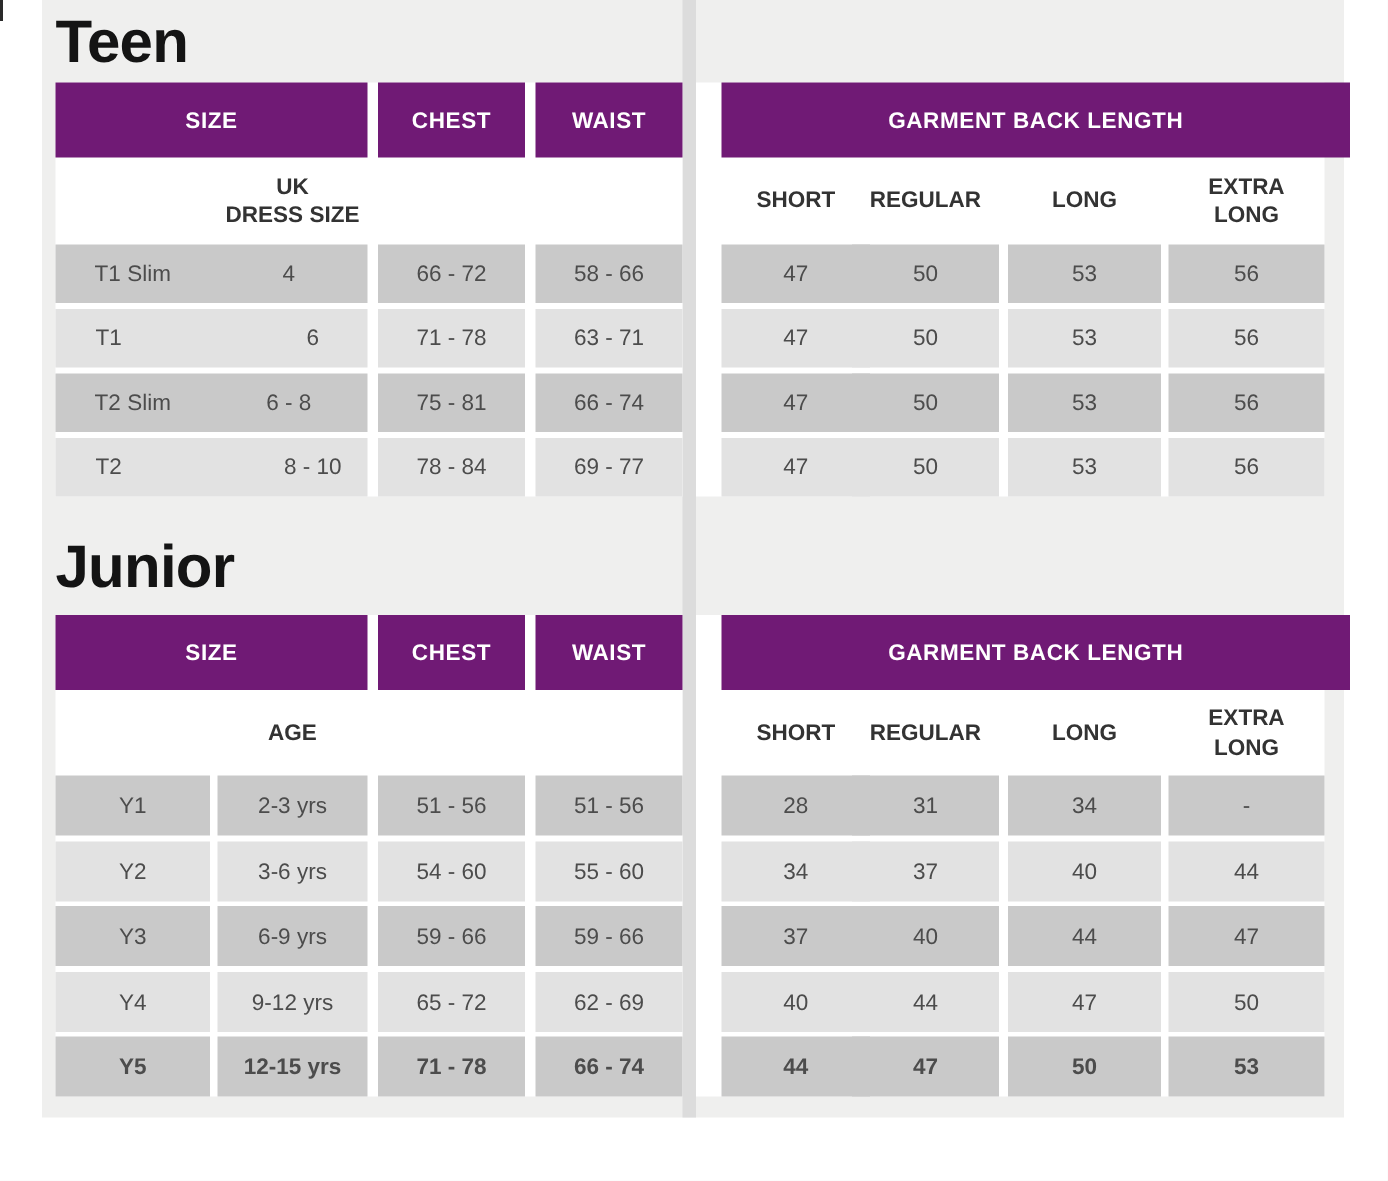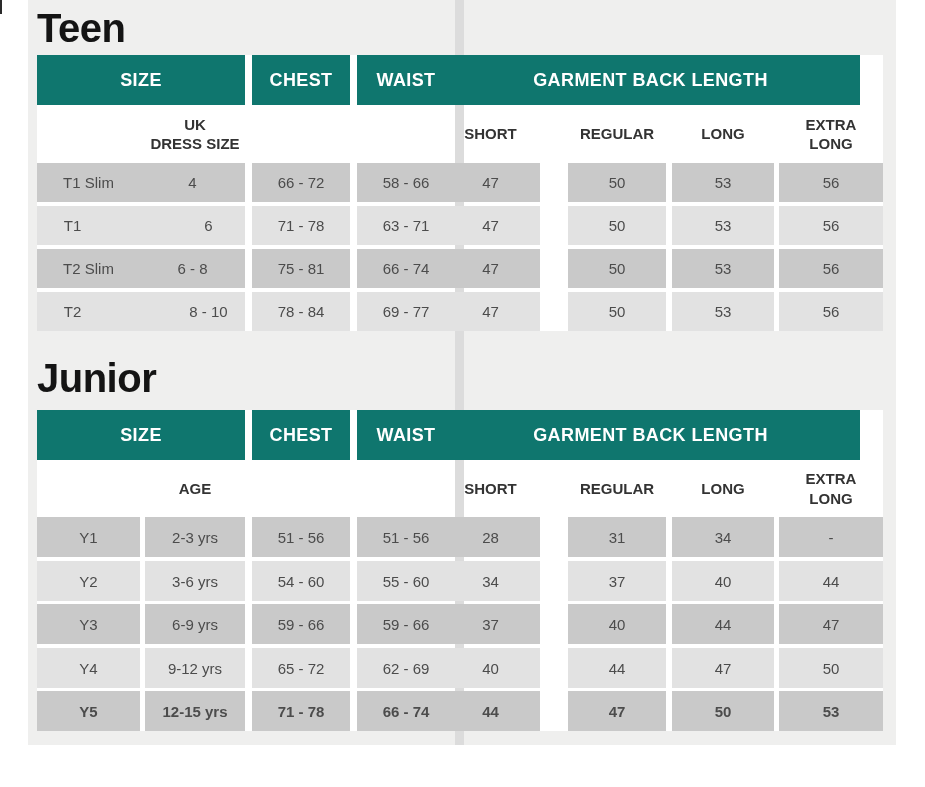--- a/index.html
+++ b/index.html
@@ -33,26 +33,26 @@
   .j-r2 { top: 604px; height: 40px; }
   .j-r3 { top: 648px; height: 40px; }
   .j-r4 { top: 691px; height: 40px; font-weight: bold; }
 
   .cell { position: absolute; top: 0; height: 100%; display: flex; align-items: center; justify-content: center; }
   .c-sg { left: 0;     width: 208px; }
   .c-s1 { left: 0;     width: 103px; }
   .c-s2 { left: 108px; width: 100px; }
   .c-ch { left: 215px; width: 98px; }
   .c-wa { left: 320px; width: 98px; }
-  .c-sh { left: 404px; width: 99px; }
+  .c-sh { left: 444px; width: 99px; }
   .c-re { left: 531px; width: 98px; }
   .c-lo { left: 635px; width: 102px; }
   .c-xl { left: 742px; width: 104px; }
 
-  .orange { background: #0f766e; color: #ffffff; font-weight: 700; font-size: 18px; letter-spacing: 0.4px; }
+  .orange { background: #701a75; color: #ffffff; font-weight: 700; font-size: 15px; letter-spacing: 0.4px; }
   .subh { color: #333333; font-weight: 700; font-size: 15px; text-align: center; line-height: 1.3; }
   .subh .wrap2 { display: inline-block; max-width: 58px; }
   .subh .line { display: block; }
   .data { font-size: 15px; color: #4c4c4c; }
   .dark { background: #c9c9c9; }
   .light { background: #e2e2e2; gap: 32px; }
   .half { flex: 0 0 auto; display: flex; align-items: center; justify-content: center; height: 100%; }
   .h1 { width: 103px; }
   .h2 { width: 105px; }
 </style>

